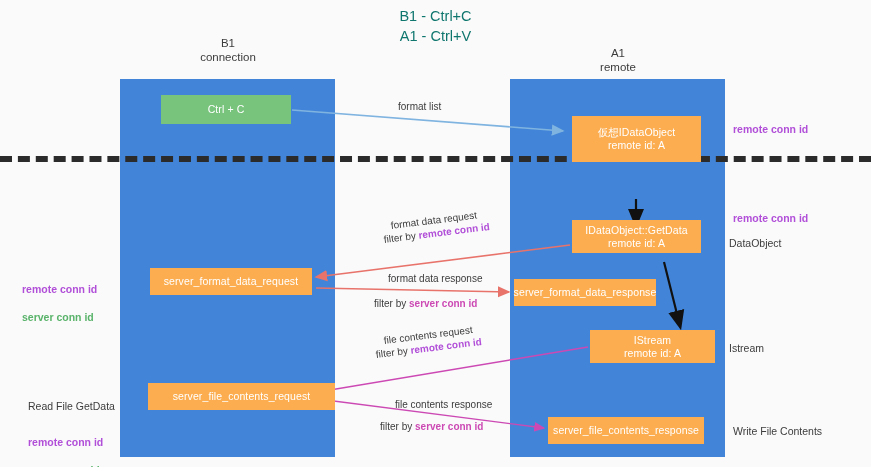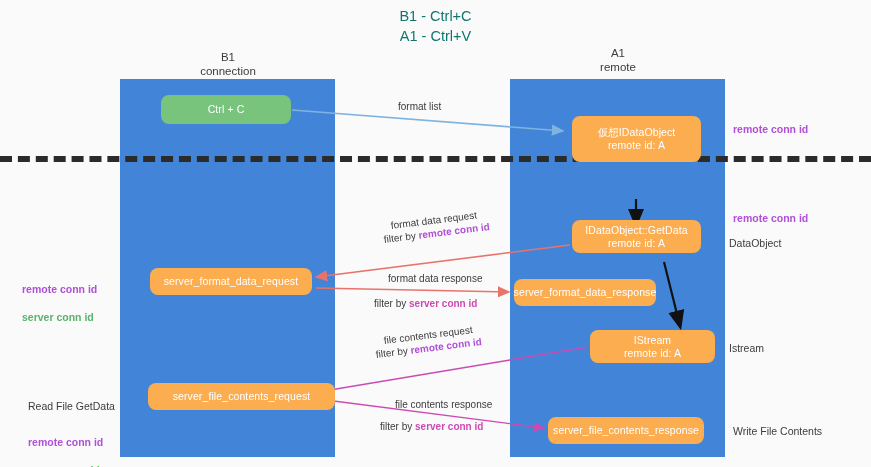--- a/index.html
+++ b/index.html
@@ -14,25 +14,25 @@
   #lane-a1{left:510px;top:79px;width:215px;height:378px;}
 
   .title{
     position:absolute;left:0;right:0;top:6px;text-align:center;
     font-size:14.5px;line-height:20px;color:#0f766e;white-space:pre-line;
   }
   .lane-head{
     position:absolute;text-align:center;font-size:11.5px;line-height:14px;
     color:#3c3c3c;white-space:pre-line;width:200px;
   }
-  #head-b1{left:128px;top:50px;}
+  #head-b1{left:128px;top:36px;}
   #head-a1{left:518px;top:46px;}
 
   .node{
-    position:absolute;border-radius:8px;color:#fff;text-align:center;
+    position:absolute;border-radius:0;color:#fff;text-align:center;
     display:flex;align-items:center;justify-content:center;
     font-size:10.5px;line-height:13px;white-space:pre-line;
     letter-spacing:.1px;
   }
   .green{background:#78c47d;}
   .orange{background:#fbad50;}
 
   #n-ctrlc{left:161px;top:95px;width:130px;height:29px;}
   #n-idataobject{left:572px;top:116px;width:129px;height:46px;}
   #n-ctrlv{left:574px;top:172px;width:125px;height:27px;}

